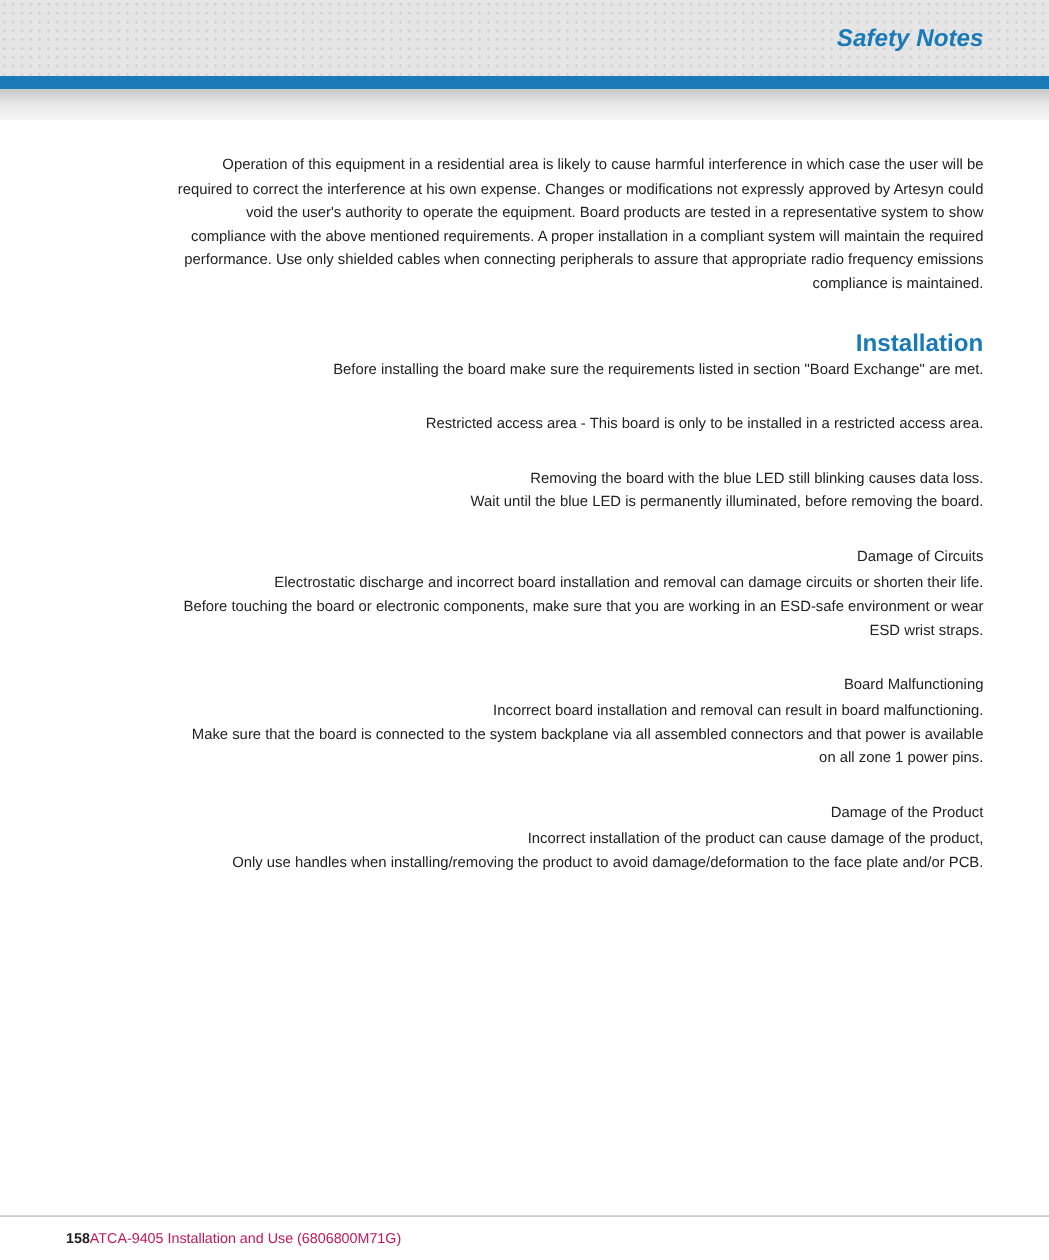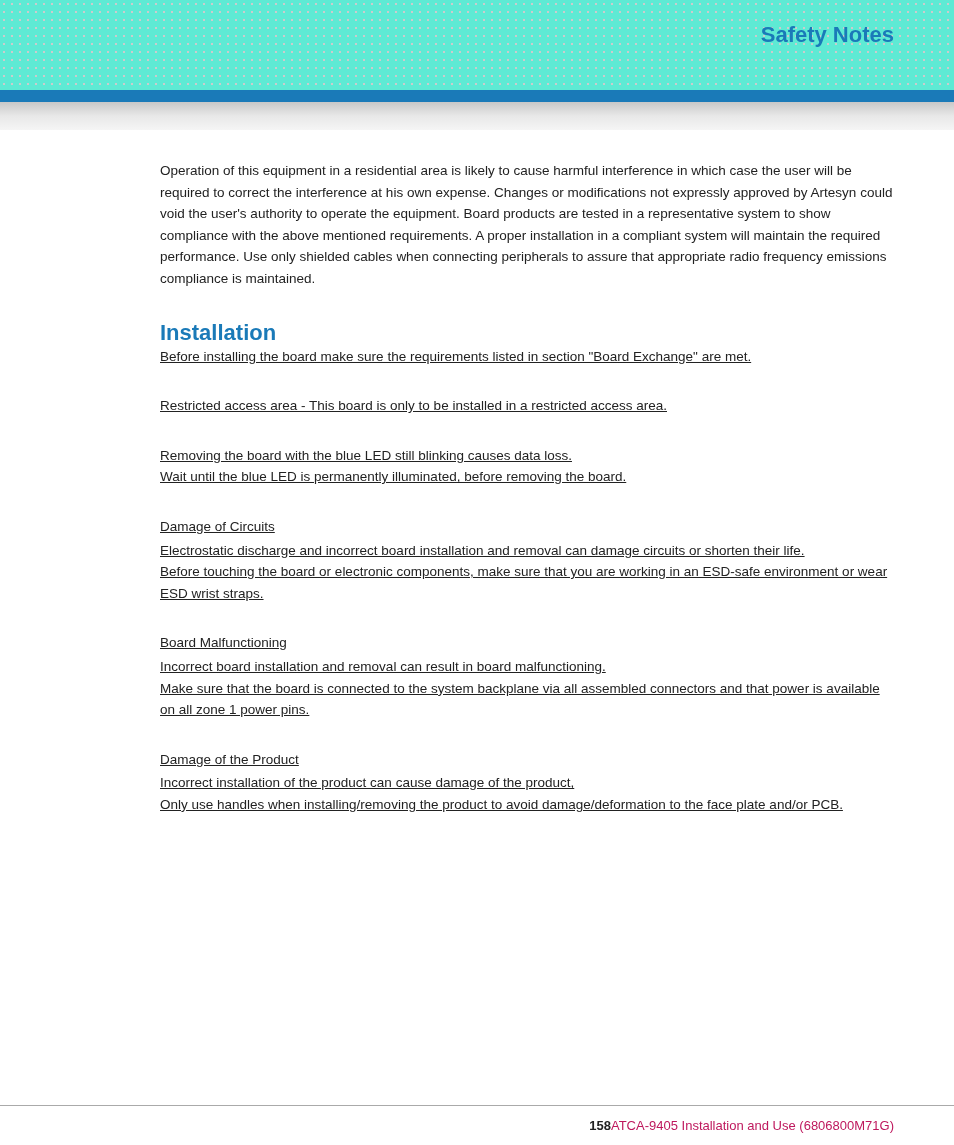--- a/index.html
+++ b/index.html
@@ -14,23 +14,24 @@
       background: #ffffff;
       font-family: Arial, sans-serif;
       font-size: 14px;
       color: #222;
       position: relative;
     }
 
     
     .header-area {
       position: relative;
-      height: 90px;
-      background: #5eead4;
+      height: 69px;
+      background: #e5e5e5;
       overflow: hidden;
+      font-style: italic;
     }
 
     .dot-pattern {
       position: absolute;
       top: 0;
       left: 0;
       width: 100%;
       height: 100%;
       background-image: radial-gradient(circle, #cccccc 1px, transparent 1px);
       background-size: 8px 8px;
@@ -56,20 +57,21 @@
     
     .gray-bar {
       height: 28px;
       background: linear-gradient(to bottom, #c8c8c8, #e8e8e8, #f5f5f5);
       width: 100%;
     }
 
     
     .content-area {
       padding: 30px 60px 40px 160px;
+      text-align: right;
     }
 
     .intro-paragraph {
       font-size: 13.5px;
       line-height: 1.6;
       color: #222;
       margin-bottom: 30px;
     }
 
     .section-title {
@@ -80,39 +82,38 @@
 
     .section-content {
       margin-left: 0;
     }
 
     .paragraph-block {
       font-size: 13.5px;
       line-height: 1.6;
       color: #222;
       margin-bottom: 28px;
-      text-decoration: underline;
     }
 
     .paragraph-block .label {
       font-weight: normal;
       display: block;
       margin-bottom: 2px;
     }
 
     
     .footer {
       position: absolute;
       bottom: 0;
       left: 0;
       right: 0;
       border-top: 1px solid #aaa;
       padding: 12px 60px;
       display: flex;
-      justify-content: flex-end;
+      justify-content: flex-start;
       align-items: center;
       font-size: 13px;
       color: #222;
     }
 
     .footer-page {
       font-weight: bold;
     }
 
     .footer-title {

